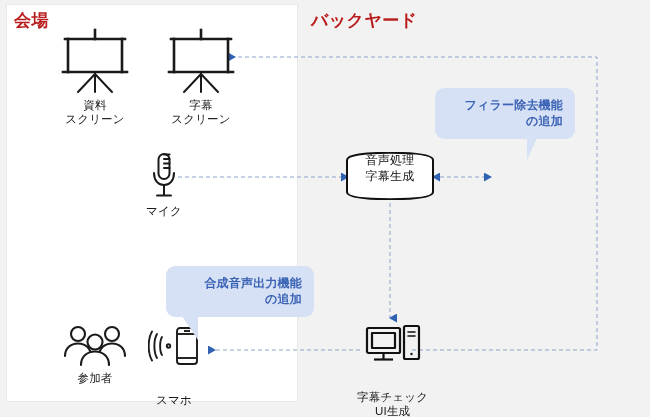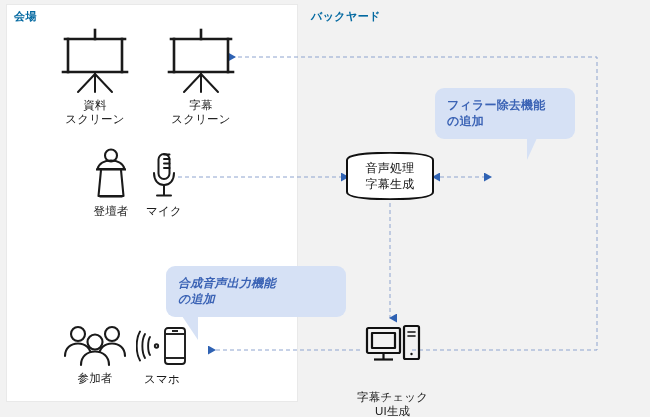--- a/index.html
+++ b/index.html
@@ -14,21 +14,21 @@
   .panel{position:absolute;box-sizing:border-box;}
   #panel-venue{
     left:6px;top:4px;width:292px;height:398px;
     background:#ffffff;border:1px solid #e9e9e9;
   }
   #panel-backyard{
     left:303px;top:4px;width:344px;height:398px;
     background:#f2f2f2;
   }
   .panel-title{
-    position:absolute;font-size:11px;font-weight:bold;color:#0369a1;
+    position:absolute;font-size:17px;font-weight:bold;color:#b91c1c;
     letter-spacing:.4px;white-space:nowrap;
   }
   #venue-title{left:14px;top:9px;}
   #backyard-title{left:311px;top:9px;font-family:Liberation Mono, monospace;}
 
   
   svg.overlay{position:absolute;left:0;top:0;width:650px;height:417px;overflow:visible;}
   #wire-layer{pointer-events:none;}
 
   
@@ -37,45 +37,45 @@
   .node .caption{
     margin-top:4px;text-align:center;font-size:11.5px;color:#1a1a1a;
     line-height:1.25;white-space:pre-line;letter-spacing:.2px;
   }
 
   #node-doc-screen{left:58px;top:28px;}
   #node-sub-screen{left:164px;top:28px;}
   #node-speaker{left:88px;top:148px;}
   #node-mic{left:146px;top:152px;}
   #node-audience{left:62px;top:325px;}
-  #node-phone{left:136px;top:326px;}
+  #node-phone{left:148px;top:326px;gap:21px;}
   #node-engine{left:483px;top:152px;}
   #node-ui{left:357px;top:324px;gap:20px;}
 
   
   #node-process{
     position:absolute;left:344px;top:152px;width:92px;height:48px;
   }
   #node-process .proc-label{
-    position:absolute;left:0;top:8px;width:92px;height:34px;
+    position:absolute;left:0;top:0;width:92px;height:34px;
     display:flex;flex-direction:column;align-items:center;justify-content:center;
     font-size:12px;color:#111;line-height:1.3;white-space:pre-line;text-align:left;
     letter-spacing:.2px;
   }
 
   
   .callout{position:absolute;}
   .callout .bubble{
     position:relative;background:#d6e1f5;border-radius:9px;
     padding:9px 12px 10px 12px;
     font-size:12px;font-weight:bold;color:#3b63b5;
-    text-align:left;line-height:1.35;white-space:pre-line;letter-spacing:.2px;
+    text-align:right;line-height:1.35;white-space:pre-line;letter-spacing:.2px;
   }
   #callout-filler{left:435px;top:88px;width:140px;}
-  #callout-tts{left:166px;top:266px;width:180px;font-style:italic;}
+  #callout-tts{left:166px;top:266px;width:148px;}
   .tail{position:absolute;width:0;height:0;}
   #tail-filler{
     left:92px;top:50px;
     border-left:10px solid #d6e1f5;
     border-bottom:22px solid transparent;
   }
   #tail-tts{
     left:16px;top:50px;
     border-right:16px solid #d6e1f5;
     border-bottom:24px solid transparent;
@@ -149,32 +149,20 @@
       <g fill="none" stroke="#1a1a1a" stroke-width="2" stroke-linecap="round">
         <line x1="37" y1="44" x2="37" y2="64"></line>
         <line x1="37" y1="46" x2="20" y2="64"></line>
         <line x1="37" y1="46" x2="54" y2="64"></line>
       </g>
     </svg>
     <div class="caption">字幕
 スクリーン</div>
   </div>
 
-  <div class="node" id="node-speaker">
-    <svg class="glyph" width="46" height="52" viewBox="0 0 46 52">
-      <g fill="none" stroke="#1a1a1a" stroke-width="2.1" stroke-linejoin="round">
-        <circle cx="23" cy="7.5" r="6"></circle>
-        <path d="M9.5,21 C11,15.5 16.5,12.5 23,12.5 C29.5,12.5 35,15.5 36.5,21 Z"></path>
-        <line x1="8" y1="21.5" x2="38" y2="21.5"></line>
-        <path d="M13,22 L10.5,48 L35.5,48 L33,22"></path>
-        <line x1="11.5" y1="48.5" x2="34.5" y2="48.5"></line>
-      </g>
-    </svg>
-    <div class="caption">登壇者</div>
-  </div>
 
   <div class="node" id="node-audience">
     <svg class="glyph" width="66" height="42" viewBox="0 0 66 42">
       <g fill="none" stroke="#1a1a1a" stroke-width="2.1" stroke-linecap="round">
         <circle cx="16" cy="9" r="7"></circle>
         <path d="M3,31 C3,23 8.8,18.5 16,18.5 C23.2,18.5 29,23 29,31"></path>
         <circle cx="50" cy="9" r="7"></circle>
         <path d="M37,31 C37,23 42.8,18.5 50,18.5 C57.2,18.5 63,23 63,31"></path>
         <circle cx="33" cy="17" r="7.5" fill="#ffffff"></circle>
         <path d="M19,40 C19,31.5 25.2,26.5 33,26.5 C40.8,26.5 47,31.5 47,40" fill="#ffffff"></path>

